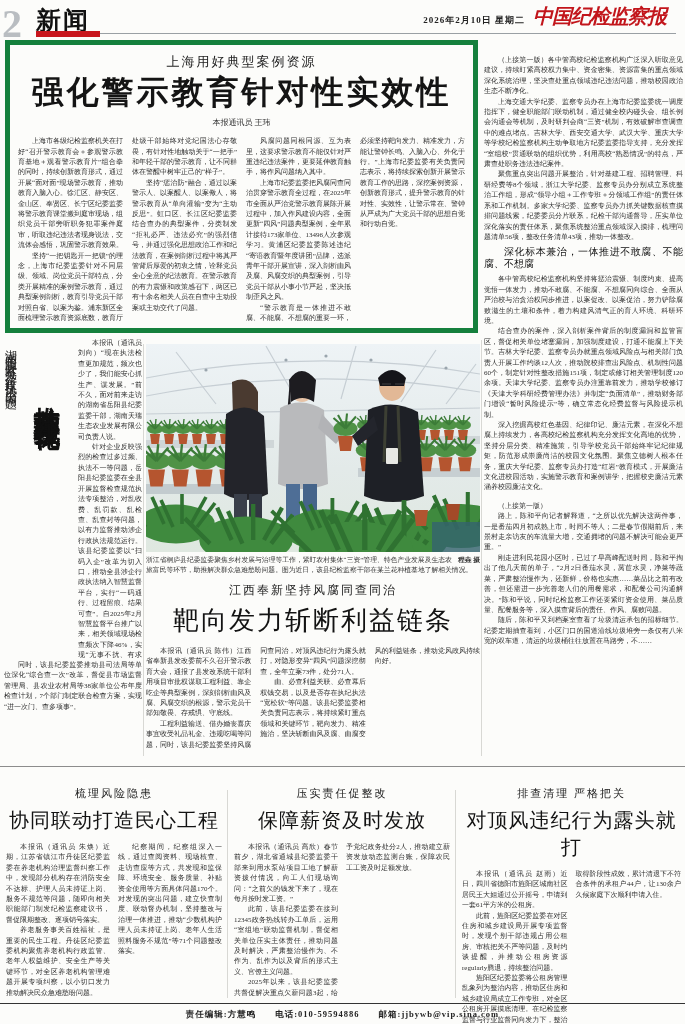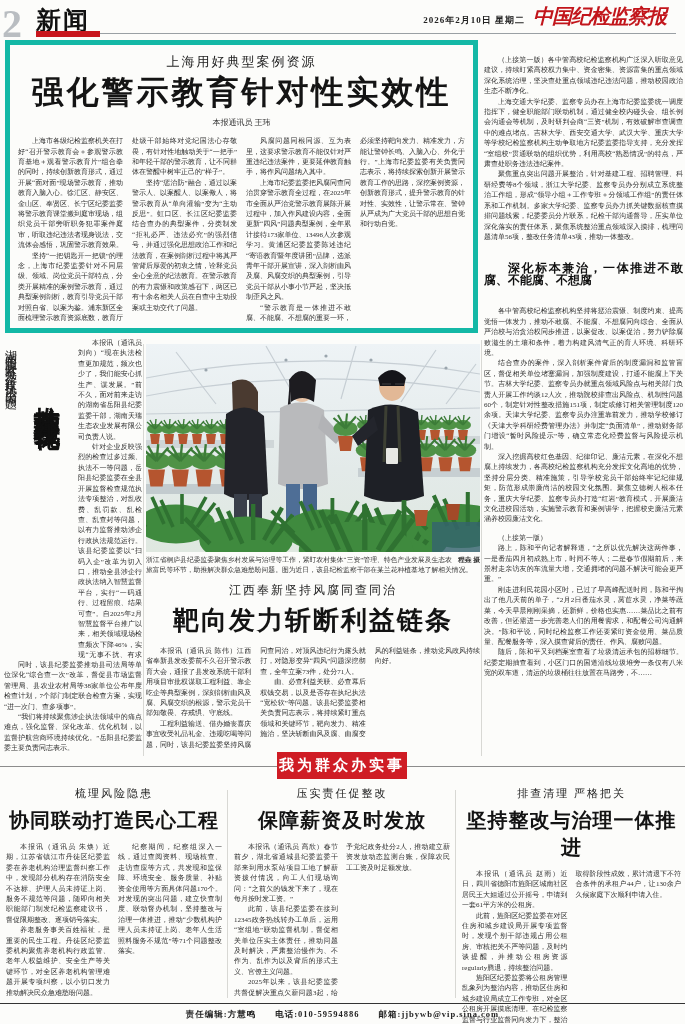--- a/index.html
+++ b/index.html
@@ -13,21 +13,21 @@
   .header { position:absolute; left:0; top:0; width:685px; height:40px; }
   .page-num { position:absolute; left:2px; top:4px; font-size:40px; color:#b9bdc1; font-weight:bold; line-height:1; }
   .section-title { position:absolute; left:36px; top:4px; font-size:25px; font-weight:bold; color:#111; letter-spacing:2px; }
   .header-rule { position:absolute; left:36px; top:33px; width:640px; height:1px; background:#9aa0a4; }
   .section-redbar { position:absolute; left:36px; top:31px; width:64px; height:6px; background:#c8161d; }
   .issue-date { position:absolute; right:160px; top:14px; font-size:9px; font-weight:bold; color:#222; letter-spacing:1px; }
   .masthead { position:absolute; right:2px; top:3px; width:150px; font-size:20px; font-weight:bold; font-style:italic; color:#c2151b; letter-spacing:-1px; white-space:nowrap; }
   
   .lead-box {
     position:absolute; left:5px; top:40px; width:473px; height:293px;
-    border:5px solid #14b8a6; background:#fcfcfa; padding:6px 8px 4px;
+    border:5px solid #15803d; background:#fcfcfa; padding:6px 8px 4px;
   }
   .lead-kicker { text-align:center; font-size:13px; letter-spacing:2px; color:#222; margin-top:2px; }
   .lead-headline { text-align:center; font-size:32px; font-weight:bold; color:#141414; letter-spacing:3px; margin-top:4px; line-height:1.1; }
   .lead-byline { text-align:center; font-size:8px; color:#333; margin-top:7px; }
   .lead-body { margin-top:8px; height:196px; column-count:4; column-gap:9px; column-fill:auto; overflow:hidden; }
   .body-text p { font-size:7px; line-height:10.4px; text-align:justify; text-indent:2em; color:#2e2e2e; }
   
   .sidebar { position:absolute; left:2px; top:338px; width:141px; height:418px; }
   .sb-top { position:relative; height:320px; }
   .sb-kicker {
@@ -40,44 +40,44 @@
   }
   .sb-body { position:absolute; left:76px; top:0; width:64px; height:320px; overflow:hidden; }
   .sb-tail { position:absolute; left:2px; top:322px; width:138px; height:96px; overflow:hidden; }
   
   .photo-wrap { position:absolute; left:146px; top:344px; width:334px; height:208px; background:#dde5e2; overflow:hidden; }
   .caption { position:absolute; left:146px; top:555px; width:334px; height:25px; font-size:6.8px; line-height:10px; text-align:justify; color:#333; }
   .caption .credit { float:right; font-weight:bold; margin-left:6px; }
   
   .center-art { position:absolute; left:146px; top:582px; width:334px; height:175px; }
   .ca-kicker { text-align:center; font-size:12px; letter-spacing:2px; color:#222; }
-  .ca-headline { text-align:center; font-size:26px; font-weight:bold; letter-spacing:2px; color:#131313; margin-top:4px; }
+  .ca-headline { text-align:center; font-size:26px; font-weight:normal; letter-spacing:2px; color:#131313; margin-top:4px; }
   .ca-body { margin-top:8px; height:112px; column-count:3; column-gap:9px; column-fill:auto; overflow:hidden; }
   
   .right-col { position:absolute; left:484px; top:55px; width:199px; height:700px; overflow:hidden; }
-  .right-col .subhead { font-size:12px; font-weight:bold; color:#111; line-height:12px; text-align:justify; text-indent:2em; margin:20px 0; }
+  .right-col .subhead { font-size:10px; font-weight:normal; color:#111; line-height:12px; text-align:justify; text-indent:2em; margin:4px 0; }
   .cont-label { font-size:7px; line-height:10.4px; color:#2e2e2e; margin-top:8px; }
   .vrule-left { position:absolute; left:143px; top:344px; width:1px; height:412px; background:#d8d8d4; }
   .vrule-right { position:absolute; left:481px; top:340px; width:1px; height:416px; background:#d8d8d4; }
   
   .banner-row { position:absolute; left:0; top:752px; width:685px; height:30px; }
   .banner-line { position:absolute; left:0; top:14px; width:685px; height:1px; background:#8c8c8c; }
   .banner-badge {
     position:absolute; left:277px; top:0; width:130px; height:27px; background:#cf1c24;
     color:#fff; font-size:15px; font-weight:bold; letter-spacing:3px;
     display:flex; align-items:center; justify-content:center;
   }
   
   .bottom { position:absolute; left:0; top:786px; width:685px; height:216px; }
   .b-art { position:absolute; top:0; height:216px; }
   .b-art.a1 { left:6px;  width:216px; }
   .b-art.a2 { left:234px; width:216px; }
   .b-art.a3 { left:462px; width:219px; }
   .b-kicker { text-align:center; font-size:11px; letter-spacing:2px; color:#222; }
-  .b-headline { text-align:center; font-size:20px; font-weight:bold; letter-spacing:1px; color:#131313; margin-top:6px; }
+  .b-headline { text-align:center; font-size:20px; font-weight:normal; letter-spacing:1px; color:#131313; margin-top:6px; }
   .b-body { margin-top:8px; height:158px; column-count:2; column-gap:8px; column-fill:auto; overflow:hidden; }
   .b-div { position:absolute; top:4px; width:1px; height:208px; background:#d8d8d4; }
   .b-div.d1 { left:227px; } .b-div.d2 { left:455px; }
   
   .footer { position:absolute; left:0; top:1003px; width:621px; height:21px; }
   .footer-rule { position:absolute; left:0; top:0; width:685px; height:1px; background:#333; }
   .footer-text { position:absolute; left:0; top:6px; width:685px; text-align:center; font-size:8.5px; font-weight:bold; color:#222; letter-spacing:1px; }
 </style>
 </head>
 <body>
@@ -112,21 +112,20 @@
       <div class="sb-kicker">湖南岳阳县紧盯涉企行政执法突出问题</div>
       <div class="sb-headline">推动营商环境持续优化</div>
       <div class="sb-body body-text">
         <p>本报讯（通讯员 刘向）“现在执法检查更加规范，频次也少了，我们能安心抓生产、谋发展。”前不久，面对前来走访的湖南省岳阳县纪委监委干部，湖南天瑞生态农业发展有限公司负责人说。</p>
         <p>针对企业反映强烈的检查过多过频、执法不一等问题，岳阳县纪委监委在全县开展监督检查规范执法专项整治，对乱收费、乱罚款、乱检查、乱查封等问题，以有力监督推动涉企行政执法规范运行。该县纪委监委以“扫码入企”改革为切入口，推动全县涉企行政执法纳入智慧监督平台，实行“一码通行、过程留痕、结果可查”。自2025年2月智慧监督平台推广以来，相关领域现场检查频次下降46%，实现“无事不扰、有求必应”。</p>
 
       </div>
     </div>
     <div class="sb-tail body-text">
       <p>同时，该县纪委监委推动县司法局等单位深化“综合查一次”改革，督促县市场监督管理局、县农业农村局等38家单位公布年度检查计划，7个部门制定联合检查方案，实现“进一次门、查多项事”。</p>
-      <p>“我们将持续聚焦涉企执法领域中的痛点难点，强化监督、深化改革、优化机制，以监督护航营商环境持续优化。”岳阳县纪委监委主要负责同志表示。</p>
     </div>
   </div>
 
   <div class="photo-wrap">
     <svg width="334" height="208" viewBox="0 0 334 208" xmlns="http://www.w3.org/2000/svg">
       <defs>
         <linearGradient id="sky" x1="0" y1="0" x2="0" y2="1">
           <stop offset="0" stop-color="#eef3f6"></stop>
             <stop offset="0.6" stop-color="#e3eae9"></stop>
             <stop offset="1" stop-color="#dfe8e0"></stop>
@@ -266,28 +265,27 @@
       <p>上海交通大学纪委、监察专员办在上海市纪委监委统一调度指挥下，健全职能部门联动机制，通过健全校内碰头会、组长例会沟通会等机制，及时研判会商“三资”机制，有效破解审查调查中的难点堵点。吉林大学、西安交通大学、武汉大学、重庆大学等学校纪检监察机构主动争取地方纪委监委指导支持，充分发挥“室组校”贯通联动的组织优势，利用高校“熟悉情况”的特点，严肃查处职务违法违纪案件。</p>
       <p>聚焦重点突出问题开展整治，针对基建工程、招聘管理、科研经费等8个领域，浙江大学纪委、监察专员办分别成立系统整治工作组，形成“领导小组＋工作专班＋分领域工作组”的责任体系和工作机制。多家大学纪委、监察专员办力抓关键数据核查摸排问题线索，纪委委员分片联系，纪检干部沟通督导，压实单位深化落实的责任体系，聚焦系统整治重点领域深入摸排，梳理问题清单56项，整改任务清单43项，推动一体整改。</p>
       <p class="subhead">深化标本兼治，一体推进不敢腐、不能腐、不想腐</p>
       <p>各中管高校纪检监察机构坚持将惩治震慑、制度约束、提高觉悟一体发力，推动不敢腐、不能腐、不想腐同向综合、全面从严治校与治贪治权同步推进，以案促改、以案促治，努力铲除腐败滋生的土壤和条件，着力构建风清气正的育人环境、科研环境。</p>
       <p>结合查办的案件，深入剖析案件背后的制度漏洞和监管盲区，督促相关单位堵塞漏洞，加强制度建设，打通不能腐上下关节。吉林大学纪委、监察专员办就重点领域风险点与相关部门负责人开展工作约谈12人次，推动院校排查出风险点、机制性问题60个，制定针对性整改措施151项，制定或修订相关管理制度120余项。天津大学纪委、监察专员办注重靠前发力，推动学校修订《天津大学科研经费管理办法》并制定“负面清单”，推动财务部门增设“暂时风险提示”等，确立常态化经费监督与风险提示机制。</p>
       <p>深入挖掘高校红色基因、纪律印记、廉洁元素，在深化不想腐上持续发力，各高校纪检监察机构充分发挥文化高地的优势，坚持分层分类、精准施策，引导学校党员干部始终牢记纪律规矩，防范形成崇廉尚洁的校园文化氛围。聚焦立德树人根本任务，重庆大学纪委、监察专员办打造“红岩”教育模式，开展廉洁文化进校园活动，实施警示教育和案例讲学，把握校史廉洁元素涵养校园廉洁文化。</p>
     </div>
     <div>
       <p class="cont-label">（上接第一版）</p>
       <p>路上，陈和平向记者解释道，“之所以优先解决这两件事，一是番茄四月初成熟上市，时间不等人；二是春节假期前后，来景村走亲访友的车流量大增，交通拥堵的问题不解决可能会更严重。”</p>
-      <p>刚走进利民花园小区时，已过了早高峰配送时间，陈和平掏出了他几天前的单子，“2月2日番茄水灵，莴苣水灵，净菜等蔬菜，今天早晨刚刚采摘，还新鲜，价格也实惠……菜品比之前有改善，但还需进一步完善老人们的用餐需求，和配餐公司沟通解决。”陈和平说，同时纪检监察工作还要紧盯资金使用、菜品质量、配餐服务等，深入摸查背后的责任、作风、腐败问题。</p>
+      <p>刚走进利民花园小区时，已过了早高峰配送时间，陈和平掏出了他几天前的单子，“2月2日番茄水灵，莴苣水灵，净菜等蔬菜，严肃整治慢作为，还新鲜，价格也实惠……菜品比之前有改善，但还需进一步完善老人们的用餐需求，和配餐公司沟通解决。”陈和平说，同时纪检监察工作还要紧盯资金使用、菜品质量、配餐服务等，深入摸查背后的责任、作风、腐败问题。</p>
       <p>随后，陈和平又到档案室查看了垃圾清运承包的招标细节。纪委定期抽查看到，小区门口的国道沿线垃圾堆旁一条仅有八米宽的双车道，清运的垃圾桶往往放置在马路旁，不……</p>
     </div>
   </div>
 
   <div class="banner-row">
     <div class="banner-line"></div>
-    <div class="banner-badge">我为群众办实事</div>
   </div>
 
   <div class="bottom">
     <div class="b-art a1">
       <div class="b-kicker">梳理风险隐患</div>
       <div class="b-headline">协同联动打造民心工程</div>
       <div class="b-body body-text">
         <p>本报讯（通讯员 朱焕）近期，江苏省镇江市丹徒区纪委监委在养老机构治理监督纠察工作中，发现部分机构存在消防安全不达标、护理人员未持证上岗、服务不规范等问题，随即向相关职能部门制发纪检监察建议书，督促限期整改、逐项销号落实。</p>
         <p>养老服务事关百姓福祉，是重要的民生工程。丹徒区纪委监委机构聚焦养老机构行政监管、老年人权益维护、安全生产等关键环节，对全区养老机构管理难题开展专项纠察，以小切口发力推动解决民众急难愁盼问题。</p>
         <p>纪察期间，纪察组深入一线，通过查阅资料、现场核查、走访查应等方式，共发现和监保障、环境安全、服务质量、补贴资金使用等方面具体问题170个。对发现的突出问题，建立快查制度、联动督办机制，坚持整改与治理一体推进，推动“少数机构护理人员未持证上岗、老年人生活照料服务不规范”等71个问题整改落实。</p>
@@ -299,21 +297,21 @@
       <div class="b-headline">保障薪资及时发放</div>
       <div class="b-body body-text">
         <p>本报讯（通讯员 高欣）春节前夕，湖北省通城县纪委监委干部来到用水泵站项目工地了解薪资拨付情况，向工人们现场询问：“之前欠的钱发下来了，现在每月按时发工资。”</p>
         <p>此前，该县纪委监委在接到12345政务热线转办工单后，运用“室组地”联动监督机制，督促相关单位压实主体责任，推动问题及时解决，严肃整治慢作为、不作为、乱作为以及背后的形式主义、官僚主义问题。</p>
         <p>2025年以来，该县纪委监委共督促解决重点欠薪问题3起，给予党纪政务处分2人，推动建立薪资发放动态监测台账，保障农民工工资及时足额发放。</p>
       </div>
     </div>
     <div class="b-div d2"></div>
     <div class="b-art a3">
       <div class="b-kicker">排查清理 严格把关</div>
-      <div class="b-headline">坚持整改与治理一体推进</div>
+      <div class="b-headline">对顶风违纪行为露头就打</div>
       <div class="b-body body-text">
         <p>本报讯（通讯员 赵雨）近日，四川省德阳市旌阳区城南社区居民王大姐通过公开摇号，申请到一套61平方米的公租房。</p>
         <p>此前，旌阳区纪委监委在对区住房和城乡建设局开展专项监督时，发现个别干部违规占用公租房、审核把关不严等问题，及时约谈提醒，并推动公租房资源regularly腾退，持续整治问题。</p>
         <p>旌阳区纪委监委将公租房管理乱象列为整治内容，推动区住房和城乡建设局成立工作专班，对全区公租房开展摸底清理。在纪检监察监督与行业监督同向发力下，整治取得阶段性成效，累计清退下不符合条件的承租户44户，让130余户久候家庭下次顺利申请入住。</p>
       </div>
     </div>
   </div>
 
   <div class="footer">
     <div class="footer-rule"></div>

